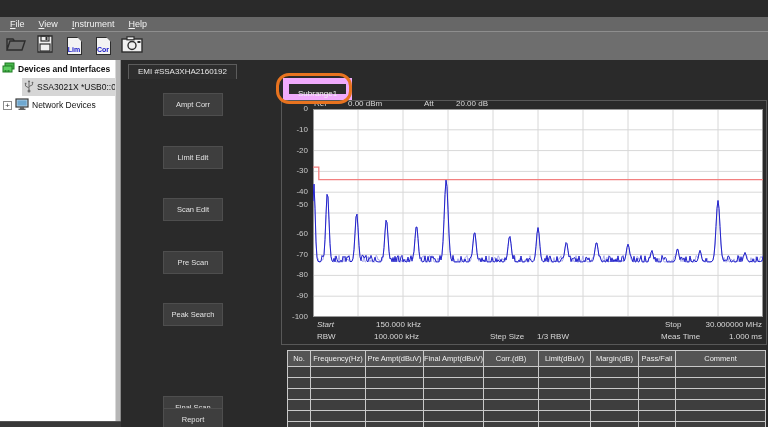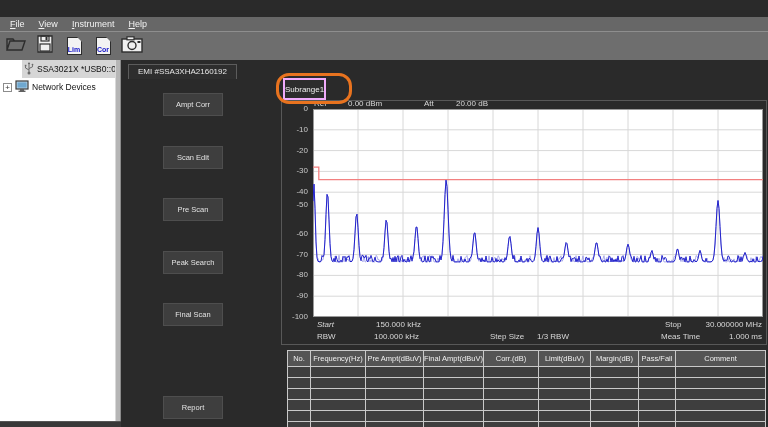--- a/index.html
+++ b/index.html
@@ -50,21 +50,21 @@
 
   .action-btn { position:absolute; left:42px; width:60px; height:23px; background:#3e3e3e;
     border:1px solid #4e4e4e; color:#e2e2e2; font-size:7.5px; text-align:center;
     font-family:"Liberation Sans", sans-serif; cursor:default; }
   .action-btn:nth-of-type(1){ top:33px; } .action-btn:nth-of-type(2){ top:86px; }
   .action-btn:nth-of-type(3){ top:138px; } .action-btn:nth-of-type(4){ top:191px; }
   .action-btn:nth-of-type(5){ top:243px; } .action-btn:nth-of-type(6){ top:296px;margin-top:40px; }
   .action-btn:nth-of-type(7){ top:348px; }
 
   
-  #subrange-tab { left:162px; top:18px; height:22px; padding:0 0; border:2px solid #f0abfc;
+  #subrange-tab { left:162px; top:18px; height:22px; padding:0 9px; border:6px solid #f0abfc;
     background:#2d2d2d; color:#f0f0f0; font-size:8px; line-height:20px; z-index:2; }
   #subrange-annotation { left:155px; top:13px; width:76px; height:31px; border:3px solid #e8731f;
     border-radius:13px; z-index:3; pointer-events:none; }
   #chart-panel { left:160px; top:40px; width:486px; height:245px; border:1px solid #585858;
     background:#2a2a2a; }
   .chart-head-label, .chart-foot-label { position:absolute; font-size:8px; color:#d8d8d8; white-space:nowrap; }
   #plot-wrap { position:absolute; left:31px; top:8px; width:450px; height:208px; background:#ffffff; }
   #plot-wrap svg { display:block; }
   #y-labels { position:absolute; left:0; top:0; width:28px; height:245px; }
   .y-tick-label { position:absolute; right:2px; font-size:8px; color:#c9c9c9; line-height:8px; text-align:right; }
@@ -125,20 +125,31 @@
           <rect x="1" y="3" width="20" height="13" fill="#efefef" stroke="#2d2d2d" stroke-width="1.4"></rect>
           <rect x="6" y="0.8" width="7" height="3" fill="#efefef" stroke="#2d2d2d" stroke-width="1.2"></rect>
           <circle cx="11" cy="9.5" r="4" fill="none" stroke="#2d2d2d" stroke-width="1.4"></circle>
           <rect x="16.5" y="5" width="3" height="2" fill="#2d2d2d"></rect>
         </svg>
       </span>
     </div>
   </div>
 
   <div id="sidebar" class="abs">
+    <div class="tree-row" style="padding-left:2px; font-weight:bold;">
+      <span style="margin-right:3px;">
+        <svg width="13" height="12" viewBox="0 0 13 12">
+          <rect x="3" y="1" width="9" height="6" fill="#49b84d" stroke="#1f7a23" stroke-width="1"></rect>
+          <rect x="1" y="4" width="9" height="6" fill="#5ecf62" stroke="#1f7a23" stroke-width="1"></rect>
+          <rect x="2.5" y="8.2" width="2" height="1.6" fill="#1f7a23"></rect>
+          <rect x="5.5" y="8.2" width="2" height="1.6" fill="#1f7a23"></rect>
+        </svg>
+      </span>
+      <span class="tree-label">Devices and Interfaces</span>
+    </div>
     <div class="tree-row selected" style="padding-left:2px;">
       <span style="margin-right:3px;">
         <svg width="10" height="13" viewBox="0 0 10 13">
           <circle cx="5" cy="11" r="1.5" fill="#6b6b6b"></circle>
           <path d="M5 10 L5 1 M5 2.2 L5 1 M5 8 L1.5 6 L1.5 4.2 M5 6.5 L8.5 4.8 L8.5 3.2" fill="none" stroke="#6b6b6b" stroke-width="1"></path>
           <path d="M5 0 L6.2 2 L3.8 2 Z" fill="#6b6b6b"></path>
           <rect x="0.8" y="2.8" width="1.6" height="1.6" fill="#6b6b6b"></rect>
           <circle cx="8.5" cy="2.6" r="0.9" fill="#6b6b6b"></circle>
         </svg>
       </span>
@@ -157,20 +168,21 @@
       <span class="tree-label">Network Devices</span>
     </div>
   </div>
   <div id="splitter" class="abs"></div>
   <div id="bottom-strip" class="abs"></div>
 
   <div id="main" class="abs">
     <div id="doc-tab">EMI #SSA3XHA2160192</div>
 
     <button class="action-btn">Ampt Corr</button>
+    <button class="action-btn">Limit Edit</button>
     <button class="action-btn">Scan Edit</button>
     <button class="action-btn">Pre Scan</button>
     <button class="action-btn">Peak Search</button>
     <button class="action-btn">Final Scan</button>
     <button class="action-btn">Report</button>
 
     <div id="subrange-tab" class="abs">Subrange1</div>
     <div id="subrange-annotation" class="abs"></div>
 
     <div id="chart-panel" class="abs">

